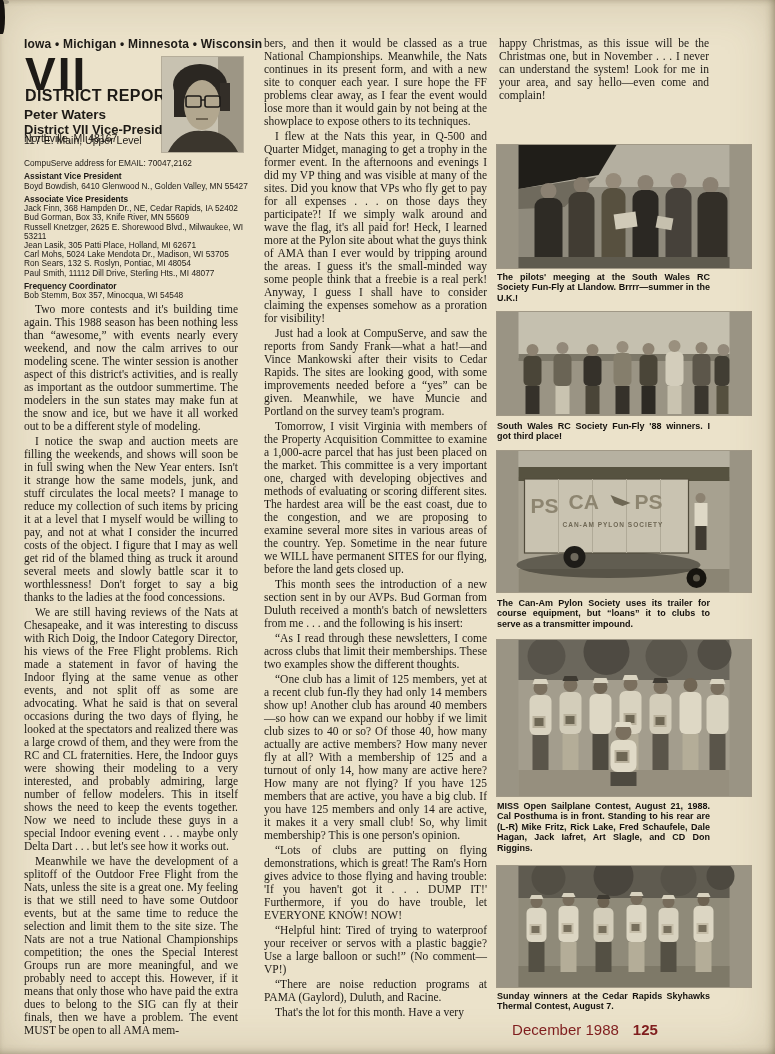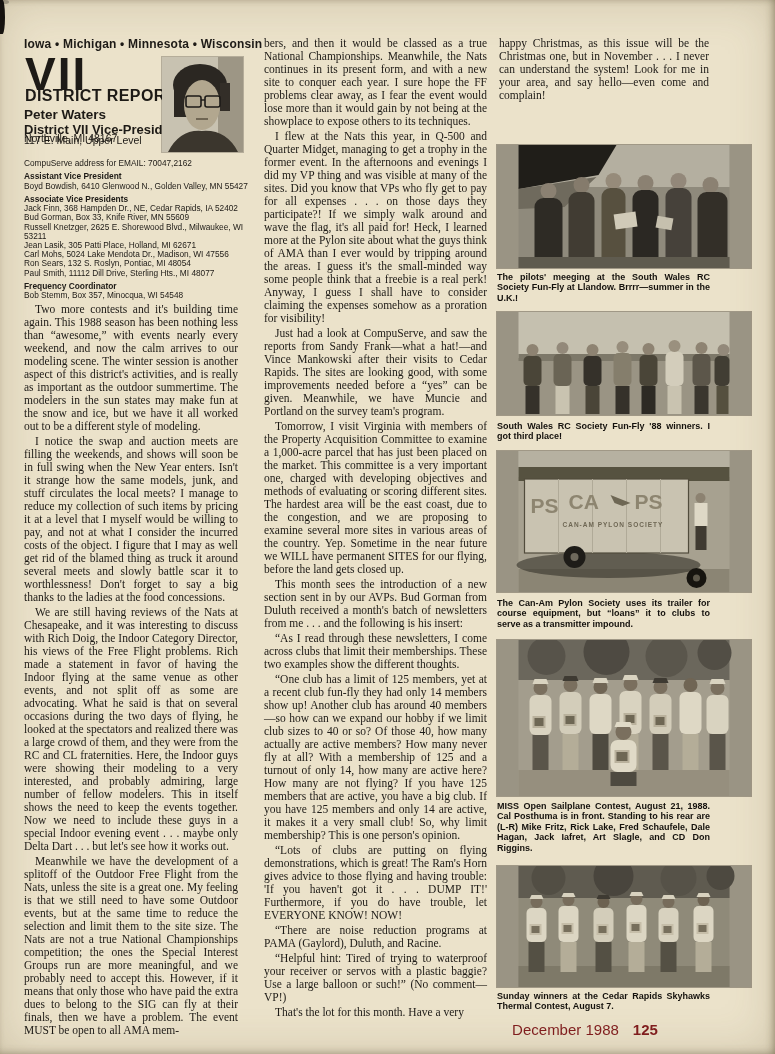--- a/index.html
+++ b/index.html
@@ -109,21 +109,21 @@
           <div>Boyd Bowdish, 6410 Glenwood N., Golden Valley, MN 55427</div>
         </div>
     </div>
     <div class="grp">
       <h4>Associate Vice Presidents</h4>
       <div>
           <div>Jack Finn, 368 Hampden Dr., NE, Cedar Rapids, IA 52402</div>
           <div>Bud Gorman, Box 33, Knife River, MN 55609</div>
           <div>Russell Knetzger, 2625 E. Shorewood Blvd., Milwaukee, WI 53211</div>
           <div>Jean Lasik, 305 Patti Place, Holland, MI 62671</div>
-          <div>Carl Mohs, 5024 Lake Mendota Dr., Madison, WI 47556</div>
+          <div>Carl Mohs, 5024 Lake Mendota Dr., Madison, WI 53705</div>
           <div>Ron Sears, 132 S. Roslyn, Pontiac, MI 48054</div>
           <div>Paul Smith, 11112 Dill Drive, Sterling Hts., MI 48077</div>
         </div>
     </div>
     <div class="grp">
       <h4>Frequency Coordinator</h4>
       <div>
           <div>Bob Stemm, Box 357, Minocqua, WI 54548</div>
         </div>
     </div>
@@ -138,22 +138,22 @@
 
   <section class="col col2 cont">
       <p>bers, and then it would be classed as a true National Championships. Meanwhile, the Nats continues in its present form, and with a new site to conquer each year. I sure hope the FF problems clear away, as I fear the event would lose more than it would gain by not being at the showplace to expose others to its techniques.</p>
       <p>I flew at the Nats this year, in Q-500 and Quarter Midget, managing to get a trophy in the former event. In the afternoons and evenings I did my VP thing and was visible at many of the sites. Did you know that VPs who fly get to pay for all expenses . . . on those days they participate?! If we simply walk around and wave the flag, it's all paid for! Heck, I learned more at the Pylon site about what the guys think of AMA than I ever would by tripping around the areas. I guess it's the small-minded way some people think that a freebie is a real perk! Anyway, I guess I shall have to consider claiming the expenses somehow as a proration for visibility!</p>
       <p>Just had a look at CompuServe, and saw the reports from Sandy Frank—what a hat!—and Vince Mankowski after their visits to Cedar Rapids. The sites are looking good, with some improvements needed before a “yes” can be given. Meanwhile, we have Muncie and Portland on the survey team's program.</p>
       <p>Tomorrow, I visit Virginia with members of the Property Acquisition Committee to examine a 1,000-acre parcel that has just been placed on the market. This committee is a very important one, charged with developing objectives and methods of evaluating or scoring different sites. The hardest area will be the east coast, due to the congestion, and we are proposing to examine several more sites in various areas of the country. Yep. Sometime in the near future we WILL have permanent SITES for our flying, before the land gets closed up.</p>
       <p>This month sees the introduction of a new section sent in by our AVPs. Bud Gorman from Duluth received a month's batch of newsletters from me . . . and the following is his insert:</p>
       <p>“As I read through these newsletters, I come across clubs that limit their memberships. These two examples show the different thoughts.</p>
       <p>“One club has a limit of 125 members, yet at a recent club fun-fly they had only 14 members show up! Another club has around 40 members—so how can we expand our hobby if we limit club sizes to 40 or so? Of those 40, how many actually are active members? How many never fly at all? With a membership of 125 and a turnout of only 14, how many are active here? How many are not flying? If you have 125 members that are active, you have a big club. If you have 125 members and only 14 are active, it makes it a very small club! So, why limit membership? This is one person's opinion.</p>
       <p>“Lots of clubs are putting on flying demonstrations, which is great! The Ram's Horn gives advice to those flying and having trouble: 'If you haven't got it . . . DUMP IT!' Furthermore, if you do have trouble, let EVERYONE KNOW! NOW!</p>
+      <p>“Helpful hint: Tired of trying to waterproof your receiver or servos with a plastic baggie? Use a large balloon or such!” (No comment—VP!)</p>
       <p>“There are noise reduction programs at PAMA (Gaylord), Duluth, and Racine.</p>
-      <p>“Helpful hint: Tired of trying to waterproof your receiver or servos with a plastic baggie? Use a large balloon or such!” (No comment—VP!)</p>
       <p>That's the lot for this month. Have a very</p>
     </section>
 
   <section class="col col3 cont">
       <p>happy Christmas, as this issue will be the Christmas one, but in November . . . I never can understand the system! Look for me in your area, and say hello—even come and complain!</p>
     </section>
 
   <figure class="photo p1">
     <svg viewBox="0 0 211 123" aria-hidden="true">
       <rect width="211" height="123" fill="#8f8a7c"></rect>

